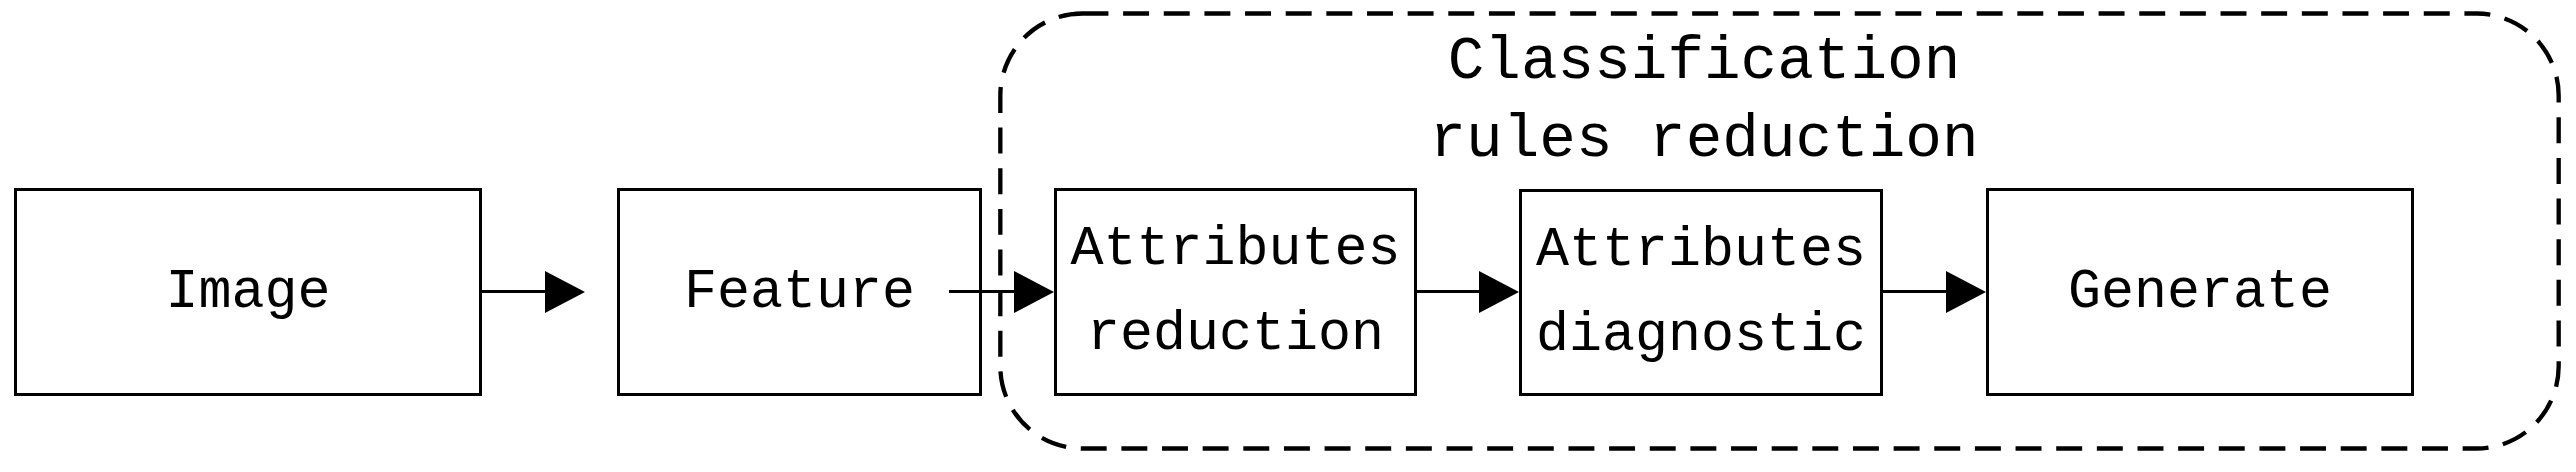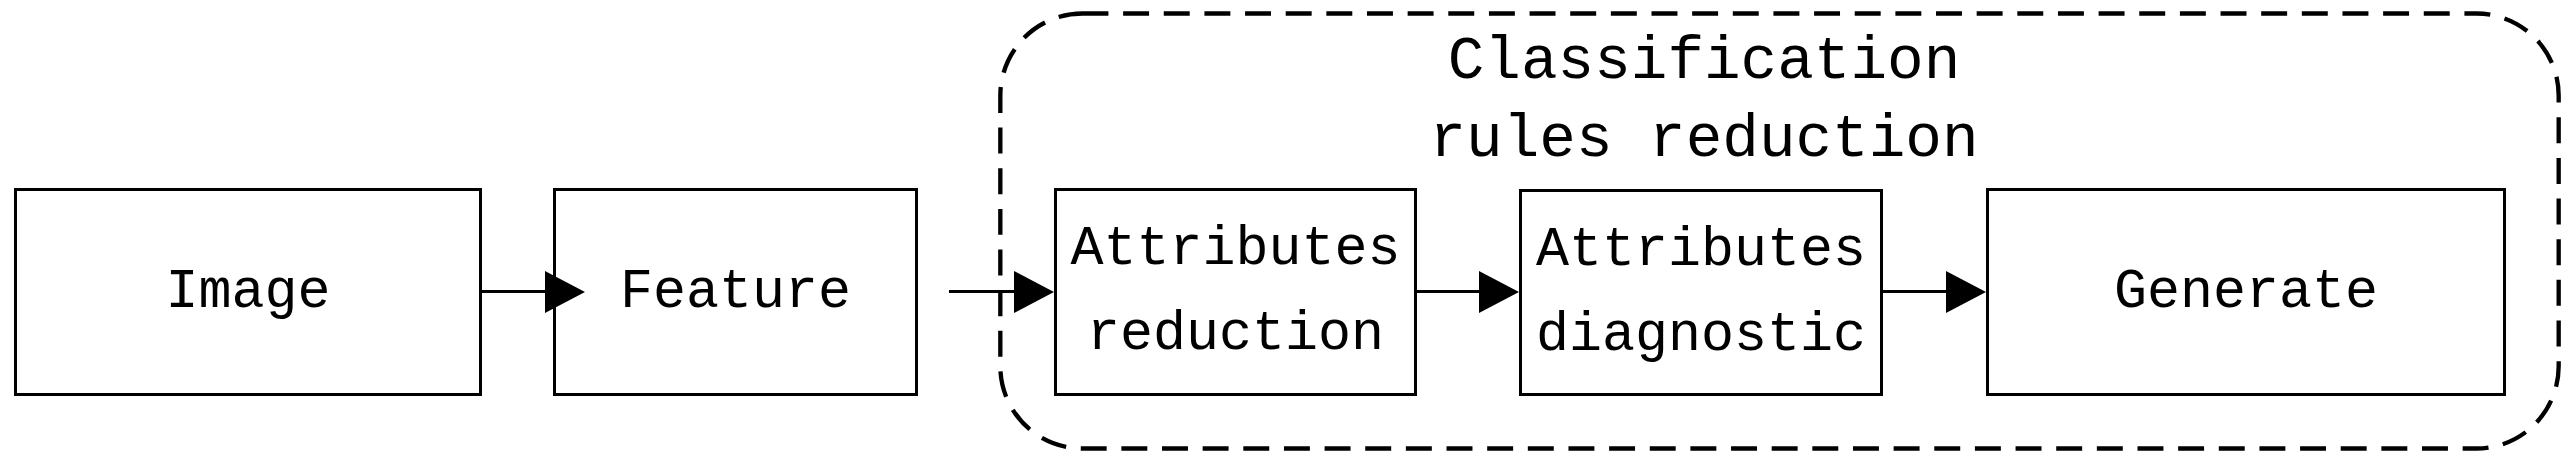--- a/index.html
+++ b/index.html
@@ -22,24 +22,24 @@
     display: flex;
     flex-direction: column;
     align-items: center;
     justify-content: center;
     text-align: center;
     font-size: 55px;
     line-height: 85px;
     white-space: nowrap;
   }
   .n1 { left: 14px;   top: 188px; width: 468px; height: 208px; }
-  .n2 { left: 553px;  top: 188px; width: 365px; height: 208px; }
+  .n2 { left: 617px;  top: 188px; width: 365px; height: 208px; }
   .n3 { left: 1054px; top: 188px; width: 363px; height: 208px; }
   .n4 { left: 1519px; top: 189px; width: 364px; height: 207px; }
-  .n5 { left: 1986px; top: 188px; width: 520px; height: 208px; }
+  .n5 { left: 1986px; top: 188px; width: 428px; height: 208px; }
   .node-line { display: block; }
   
   .arrow {
     position: absolute;
     top: 270px;
     height: 43px;
     display: flex;
     align-items: center;
   }
   .a1 { left: 482px;  width: 103px; }

